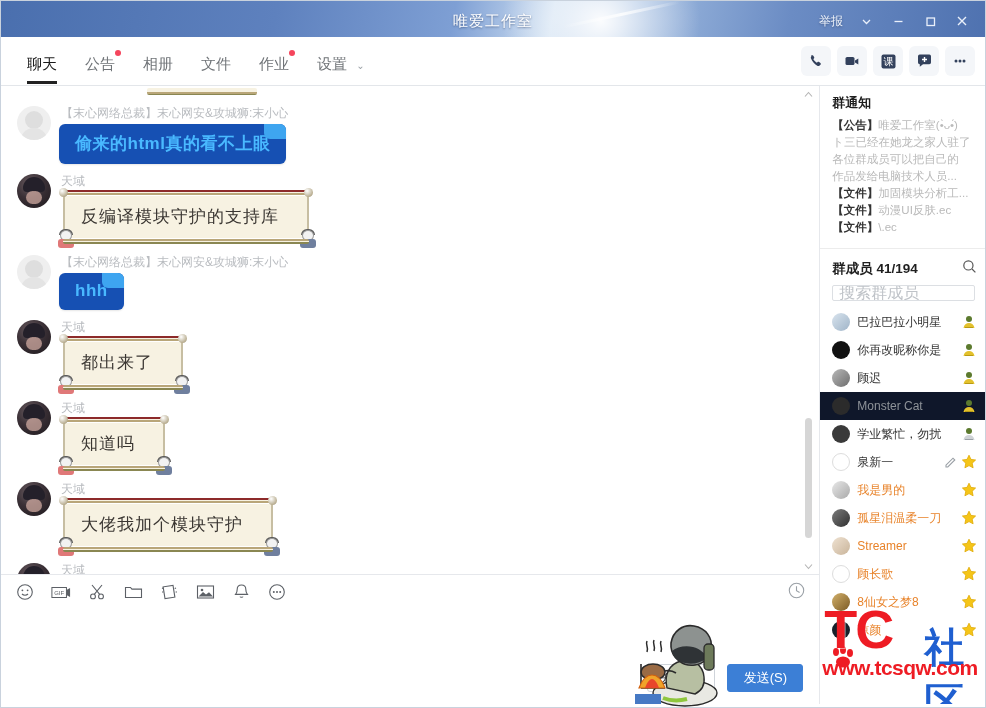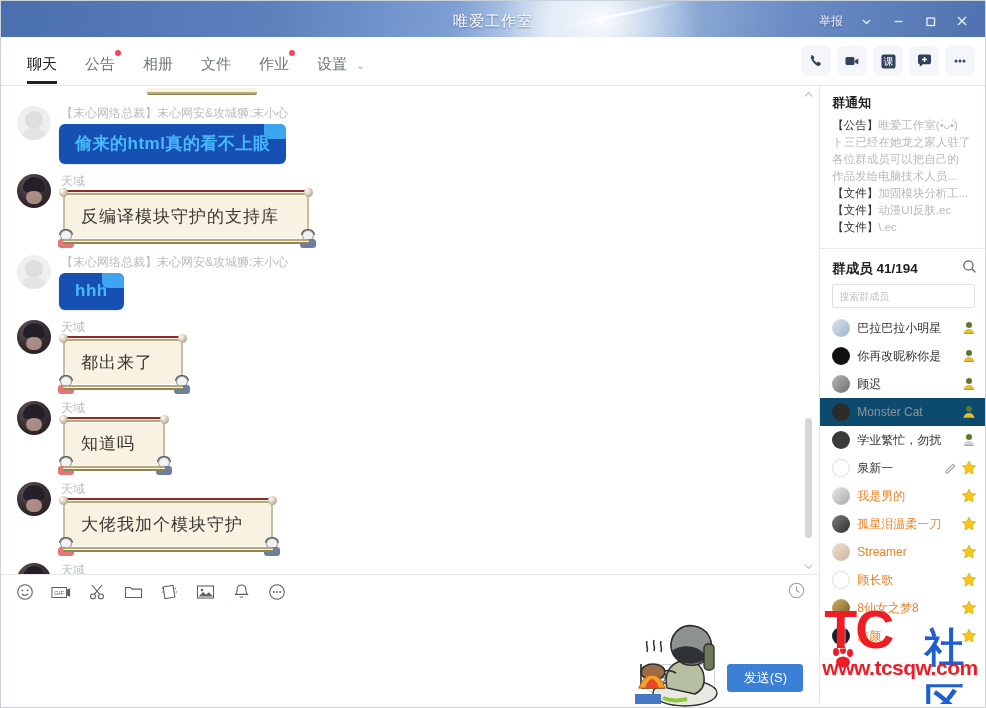--- a/index.html
+++ b/index.html
@@ -214,41 +214,41 @@
   .right-col {
     width: 166px; height: 618px; border-left: 1px solid #e6e8ec;
     background: #fff; position: relative; overflow: hidden;
   }
   .notice-box { padding: 8px 1px 6px 12px; }
   .notice-title { font-size: 13px; font-weight: bold; color: #1f1f1f; margin-bottom: 5px; }
   .notice-line {
     font-size: 11.5px; line-height: 17px; color: #b9b9b9; white-space: nowrap;
     overflow: hidden; text-overflow: clip; cursor: pointer;
   }
-  .notice-line b { color: #333; font-weight: normal; }
+  .notice-line b { color: #333; font-weight: bold; }
   .divider { height: 1px; background: #ececec; margin: 6px 0 0 0; }
 
   .mem-head {
     display: flex; align-items: center; justify-content: space-between;
     padding: 10px 8px 6px 12px;
   }
   .mem-title { font-size: 13.5px; font-weight: bold; color: #1f1f1f; }
   .search-wrap { padding: 0 10px 6px 12px; }
   .search-box {
-    width: 100%; height: 24px; border: 1px solid #dcdfe3; border-radius: 2px;
-    font-size: 10px; color: #555; padding: 0 6px; outline: none; background:#fff;
+    width: 100%; height: 16px; border: 1px solid #dcdfe3; border-radius: 2px;
+    font-size: 16px; color: #555; padding: 0 6px; outline: none; background:#fff;
   }
   .search-box::placeholder { color: #bfc3c8; }
 
   .mem-list { overflow: hidden; }
   .mem {
     display: flex; align-items: center; height: 28px; padding: 0 8px 0 12px;
     cursor: pointer; position: relative;
   }
-  .mem.sel { background: #0c4a6e; }
+  .mem.sel { background: #0f172a; }
   .mem .ma {
     width: 18px; height: 18px; border-radius: 50%; flex: none; margin-right: 7px;
     background: #2f2f2f; position: relative; overflow: hidden;
   }
   .mem .name {
     flex: 1; font-size: 12px; color: #333; white-space: nowrap; overflow: hidden;
     text-overflow: clip;
   }
   .mem .name.orange { color: #e8832a; }
   .mem .name.gray { color: #8e9399; }

